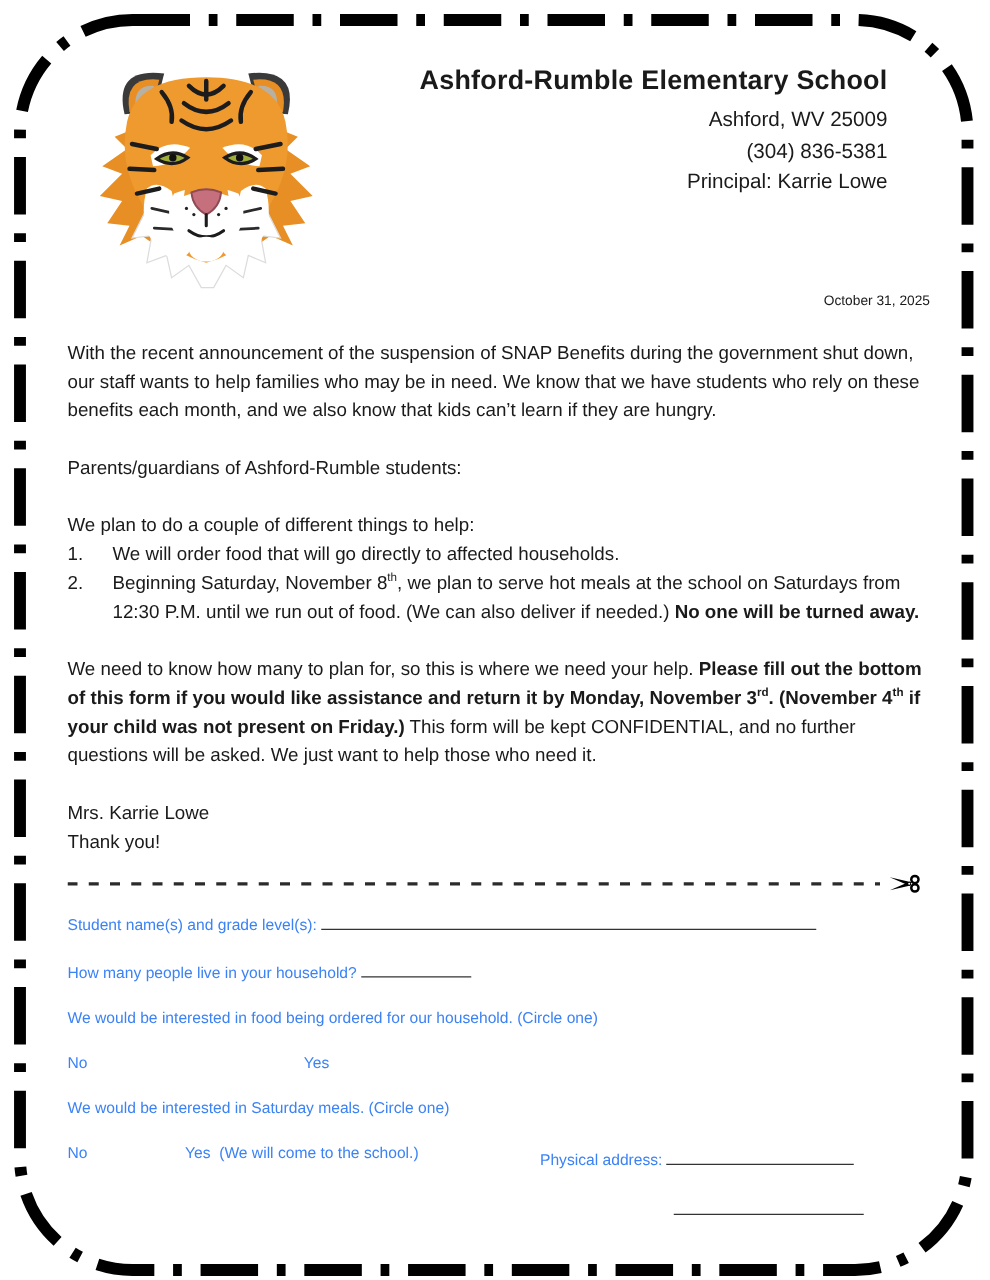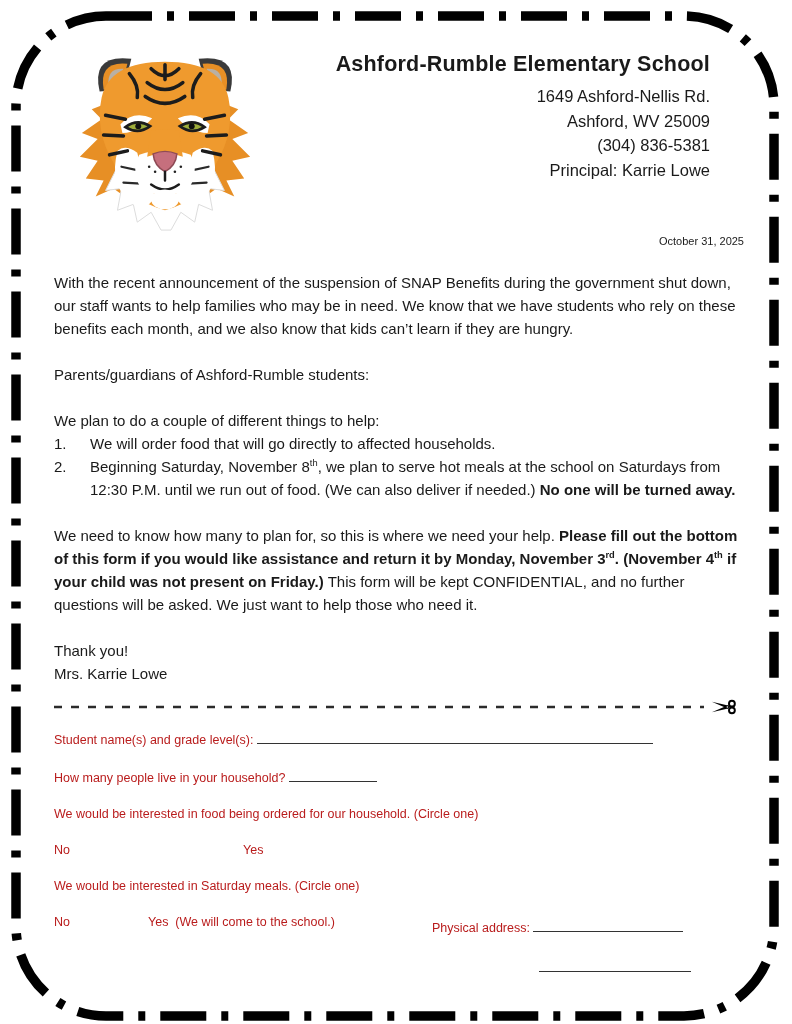--- a/index.html
+++ b/index.html
@@ -19,21 +19,21 @@
   .num-list{margin:0 0 23px 0;}
   .num-row{display:flex;}
   .num-col{flex:0 0 36px;}
   .num-text{flex:1;}
   .b{font-weight:bold;}
   sup{font-size:0.62em;line-height:0;}
   .closing{margin:0;}
   .cut-row{display:flex;align-items:center;margin-top:9px;height:26px;}
   .cut-dashes{flex:0 0 650px;height:26px;}
   .cut-scissors{margin-left:6px;width:46px;height:26px;}
-  .form-section{font-size:12.5px;line-height:15px;color:#b91c1c;}
+  .form-section{font-size:12.5px;line-height:15px;color:#3b82f6;}
   .form-row{margin-top:21px;position:relative;}
   .form-row.first{margin-top:11px;}
   .blank{display:inline-block;border-bottom:1.4px solid #333;height:12px;vertical-align:baseline;}
   .inline-row span.abs{position:absolute;top:0;}
   .last-row{height:70px;}
   .pa-line{margin-top:4px;}
   .second-blank{position:absolute;left:485px;top:44px;}
 </style>
 </head>
 <body>
@@ -105,21 +105,20 @@
     <g fill="#222222">
       <circle cx="84" cy="128" r="1.3"></circle>
         <circle cx="90" cy="133" r="1.3"></circle>
       <circle cx="110" cy="133" r="1.3"></circle>
         <circle cx="116" cy="128" r="1.3"></circle>
     </g>
   </svg>
 
   <div class="header-text">
     <div class="school-name">Ashford-Rumble Elementary School</div>
-    <div class="header-line">1649 Ashford-Nellis Rd.</div>
     <div class="header-line">Ashford, WV 25009</div>
     <div class="header-line">(304) 836-5381</div>
     <div class="header-line">Principal: Karrie Lowe</div>
   </div>
 
   <div class="date-line">October 31, 2025</div>
 
   <div class="letter-body">
     <p class="para">With the recent announcement of the suspension of SNAP Benefits during the government shut down, our staff wants to help families who may be in need. We know that we have students who rely on these benefits each month, and we also know that kids can’t learn if they are hungry.</p>
 
@@ -133,22 +132,22 @@
         <span class="num-text">We will order food that will go directly to affected households.</span>
       </div>
       <div class="num-row">
         <span class="num-col">2.</span>
         <span class="num-text"><span>Beginning Saturday, November 8</span><sup>th</sup><span>, we plan to serve hot meals at the school on Saturdays from 12:30 P.M. until we run out of food. (We can also deliver if needed.) </span><span class="b">No one will be turned away.</span></span>
       </div>
     </div>
 
     <p class="para"><span>We need to know how many to plan for, so this is where we need your help. </span><span class="b">Please fill out the bottom of this form if you would like assistance and return it by Monday, November 3</span><sup class="b">rd</sup><span class="b">. (November 4</span><sup class="b">th</sup><span class="b"> if your child was not present on Friday.)</span><span> This form will be kept CONFIDENTIAL, and no further questions will be asked. We just want to help those who need it.</span></p>
 
+    <p class="closing">Mrs. Karrie Lowe</p>
     <p class="closing">Thank you!</p>
-    <p class="closing">Mrs. Karrie Lowe</p>
 
     <div class="cut-row">
       <svg class="cut-dashes" viewBox="0 0 650 26" preserveAspectRatio="none">
         <line x1="0" y1="13" x2="650" y2="13" stroke="#2b2b2b" stroke-width="2.6" stroke-dasharray="8 9"></line>
       </svg>
       <svg class="cut-scissors" viewBox="0 0 46 26">
         <circle cx="36" cy="7.5" r="4.8" fill="none" stroke="#000" stroke-width="3.2"></circle>
         <circle cx="36" cy="18.5" r="4.8" fill="none" stroke="#000" stroke-width="3.2"></circle>
         <path d="M3 4.5 L31.5 11 L29.5 16 Z" fill="#000"></path>
         <path d="M3 21.5 L31.5 15 L29.5 10 Z" fill="#000"></path>

